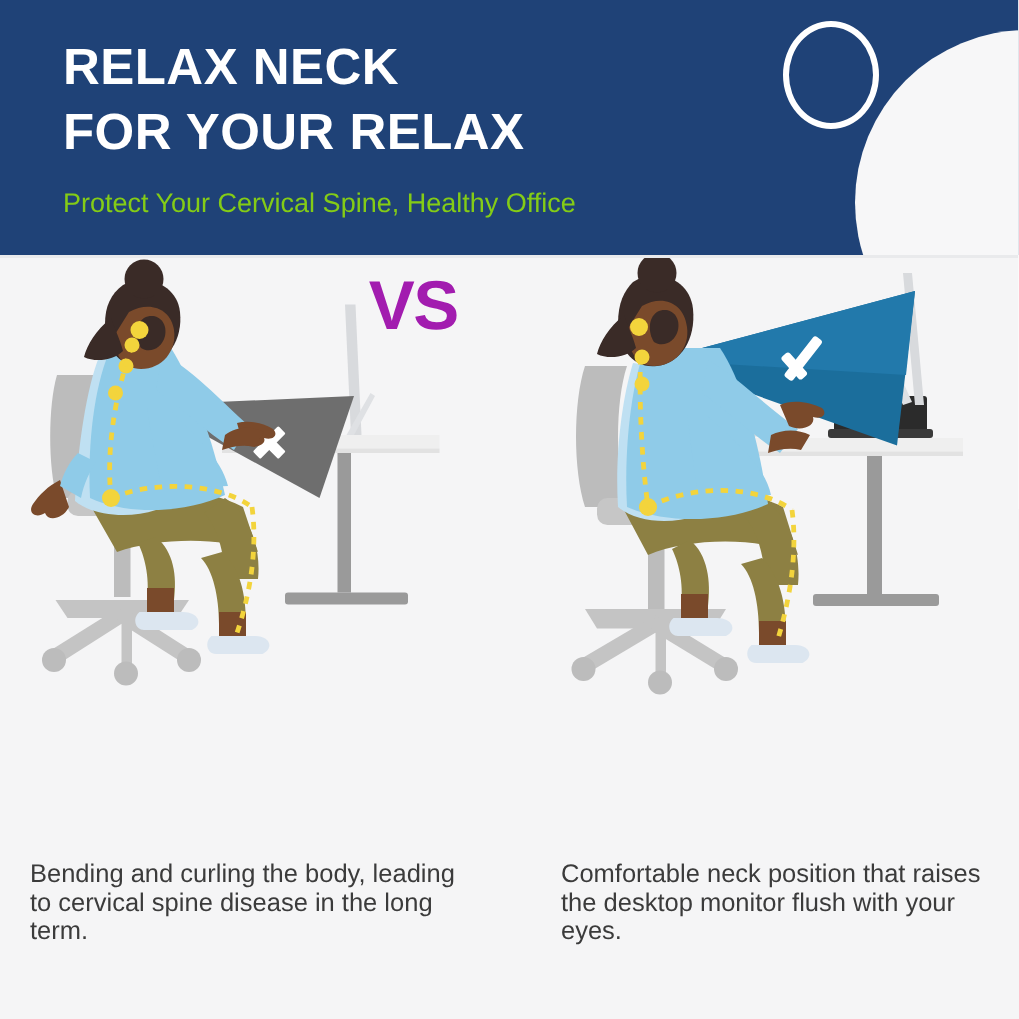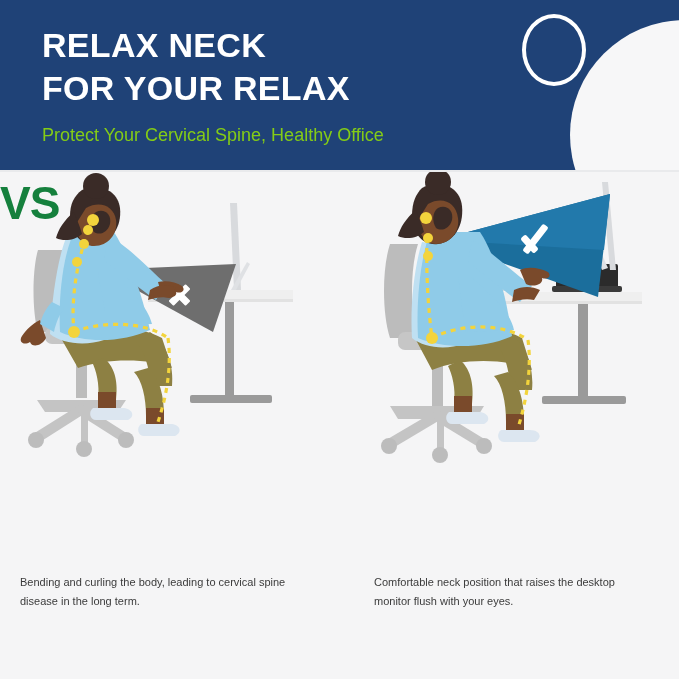--- a/index.html
+++ b/index.html
@@ -95,31 +95,32 @@
   }
   .scene svg { display: block; }
   .scene-left  { left: 0px;   }
   .scene-right { left: 360px; }
 
   .vs {
     position: absolute;
     left: 0;
     top: 172px;
     width: 551px;
+    text-align: center;
     font-size: 46px;
     font-weight: bold;
-    color: #15803d;
+    color: #a21caf;
     letter-spacing: -1px;
   }
   .vs-inner { position: absolute; left: 307px; top: 176px; }
 
   
   .caption {
     position: absolute;
-    font-size: 11px;
+    font-size: 17px;
     line-height: 19px;
     color: #3b3b3b;
   }
   .caption-left  { left: 20px;  top: 573px; width: 300px; }
   .caption-right { left: 374px; top: 573px; width: 280px; }
 </style>
 </head>
 <body>
 
 <div class="poster">

